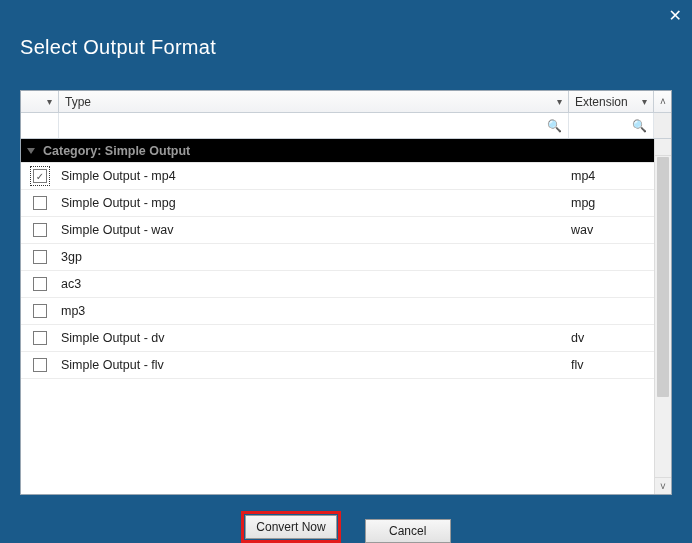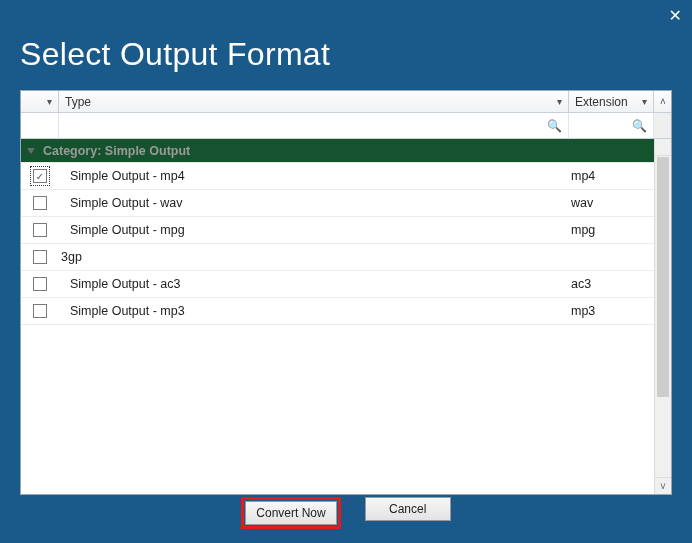--- a/index.html
+++ b/index.html
@@ -9,21 +9,21 @@
   }
   .titlebar {
     height: 30px; display: flex; align-items: center; justify-content: flex-end;
     padding: 0 10px;
   }
   .close-x { color: #fff; font-size: 16px; cursor: pointer; }
   .header {
     padding: 6px 20px 14px 20px;
   }
   .header h1 {
-    color: #fff; font-weight: 300; font-size: 32px; letter-spacing: 0.3px;
+    color: #fff; font-weight: 300; font-size: 20px; letter-spacing: 0.3px;
   }
   .panel {
     position: absolute; top: 90px; left: 20px; right: 20px; bottom: 48px;
     background: #fff; border: 1px solid #9aa7b3;
   }
   .col-header-row {
     display: flex; align-items: stretch; height: 22px; border-bottom: 1px solid #c8cfd6;
     background: linear-gradient(#fcfcfc,#f1f2f4);
     font-size: 12px; color: #333;
   }
@@ -48,35 +48,35 @@
   .filter-cell.ext  { width: 85px; }
   .filter-cell.scroll { width: 17px; border-right: none; background: #efefef; }
   .search-icon { color: #2a72b5; font-size: 12px; }
   .body-area {
     position: absolute; top: 48px; left: 0; right: 0; bottom: 0; overflow: hidden;
   }
   .grid {
     position: absolute; left: 0; top: 0; right: 17px; bottom: 0; overflow: hidden;
   }
   .group-row {
-    height: 24px; background: #14532d; display: flex; align-items: center;
+    height: 24px; background: #000000; display: flex; align-items: center;
     font-size: 12.5px; color: #9a9a9a; font-weight: 600; padding-left: 6px;
     border-bottom: 1px solid #e6e6e6;
   }
   .group-arrow {
     display: inline-block; width: 0; height: 0;
     border-left: 4px solid transparent; border-right: 4px solid transparent;
     border-top: 6px solid #6a6a6a; margin-right: 8px;
   }
   .row {
     height: 27px; display: flex; align-items: center; font-size: 12.5px; color: #222;
     border-bottom: 1px solid #ececec;
   }
   .cell-check { width: 38px; display: flex; align-items: center; justify-content: center; }
-  .cell-type  { flex: 1; padding-left: 2px; margin-left: 9px; }
+  .cell-type  { flex: 1; padding-left: 2px; }
   .cell-ext   { width: 85px; padding-left: 2px; }
   .chk {
     width: 14px; height: 14px; border: 1px solid #7a7a7a; background: #fff;
     display: inline-flex; align-items: center; justify-content: center;
     font-size: 10px; color: #555;
   }
   .chk.focused { outline: 1px dotted #333; outline-offset: 2px; }
   .scrollbar {
     position: absolute; top: 0; right: 0; width: 17px; bottom: 0; background: #f0f0f0;
     border-left: 1px solid #dcdcdc;
@@ -86,21 +86,21 @@
     color: #606060; font-size: 10px; background: #f0f0f0;
   }
   .sb-btn.top { border-bottom: 1px solid #dcdcdc; }
   .sb-btn.bottom { position: absolute; bottom: 0; left: 0; right: 0; border-top: 1px solid #dcdcdc; }
   .sb-thumb {
     position: absolute; left: 2px; right: 2px; top: 18px; height: 240px;
     background: #cdcdcd; border-radius: 1px;
   }
   .footer {
     position: absolute; left: 0; right: 0; bottom: 0; height: 46px;
-    display: flex; align-items: flex-start; justify-content: center; gap: 24px;
+    display: flex; align-items: flex-end; justify-content: center; gap: 24px;
   }
   .btn {
     min-width: 86px; height: 24px; background: linear-gradient(#f7f7f7,#e3e3e3);
     border: 1px solid #9a9a9a; font-size: 12px; color: #222;
     display: inline-flex; align-items: center; justify-content: center; cursor: pointer;
     padding: 0 10px;
   }
   .btn-hl { border: 3px solid #e21b1b; padding: 1px; display: inline-flex; }
   .btn-hl .btn { border: 1px solid #9a9a9a; }
 </style>
@@ -156,49 +156,61 @@
             <div class="cell-check">
               <span class="chk focused">✓</span>
             </div>
             <div class="cell-type">Simple Output - mp4</div>
             <div class="cell-ext">mp4</div>
           </div>
           <div class="row">
             <div class="cell-check">
               <span class="chk"></span>
             </div>
+            <div class="cell-type">Simple Output - mpg</div>
+            <div class="cell-ext">mpg</div>
+          </div>
+          <div class="row">
+            <div class="cell-check">
+              <span class="chk"></span>
+            </div>
             <div class="cell-type">Simple Output - wav</div>
             <div class="cell-ext">wav</div>
           </div>
           <div class="row">
             <div class="cell-check">
               <span class="chk"></span>
             </div>
-            <div class="cell-type">Simple Output - mpg</div>
-            <div class="cell-ext">mpg</div>
-          </div>
-          <div class="row">
-            <div class="cell-check">
-              <span class="chk"></span>
-            </div>
             <div class="cell-ext">3gp</div>
           </div>
           <div class="row">
             <div class="cell-check">
               <span class="chk"></span>
             </div>
-            <div class="cell-type">Simple Output - ac3</div>
             <div class="cell-ext">ac3</div>
           </div>
           <div class="row">
             <div class="cell-check">
               <span class="chk"></span>
             </div>
-            <div class="cell-type">Simple Output - mp3</div>
             <div class="cell-ext">mp3</div>
+          </div>
+          <div class="row">
+            <div class="cell-check">
+              <span class="chk"></span>
+            </div>
+            <div class="cell-type">Simple Output - dv</div>
+            <div class="cell-ext">dv</div>
+          </div>
+          <div class="row">
+            <div class="cell-check">
+              <span class="chk"></span>
+            </div>
+            <div class="cell-type">Simple Output - flv</div>
+            <div class="cell-ext">flv</div>
           </div>
         </div>
       <div class="scrollbar">
         <div class="sb-btn top"></div>
         <div class="sb-thumb"></div>
         <div class="sb-btn bottom">˅</div>
       </div>
     </div>
   </div>
 

